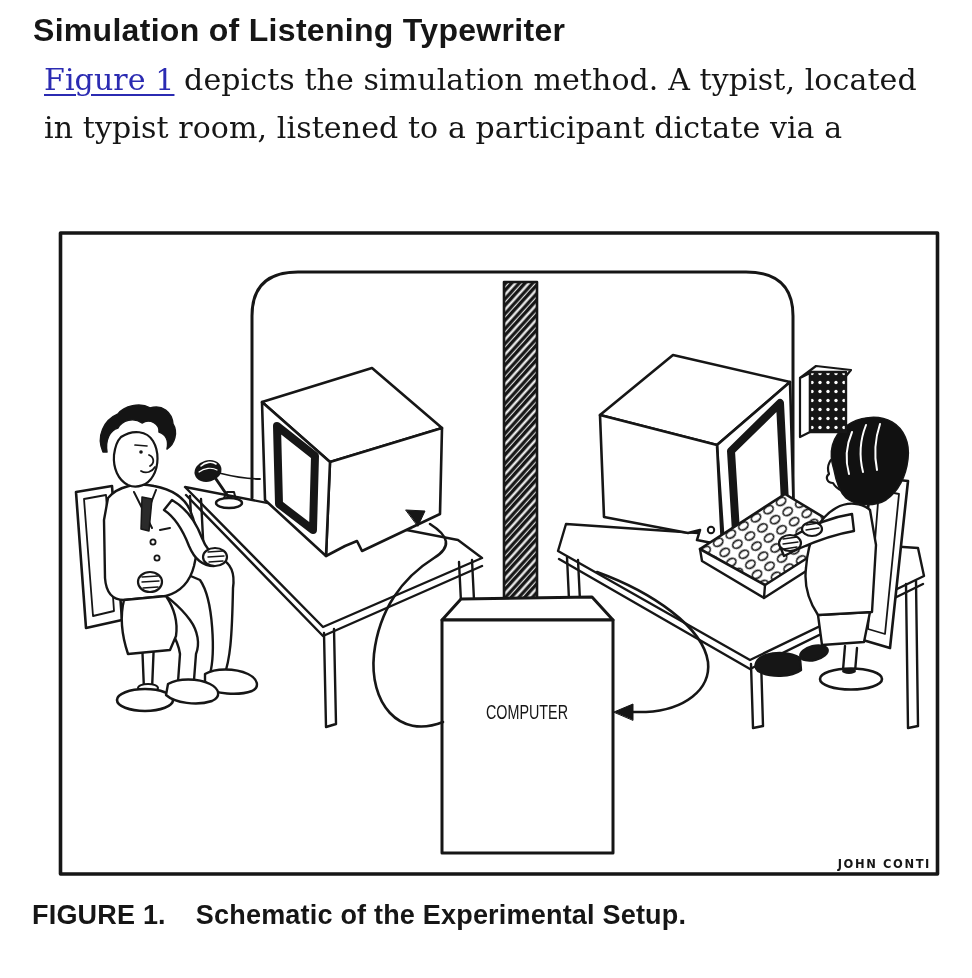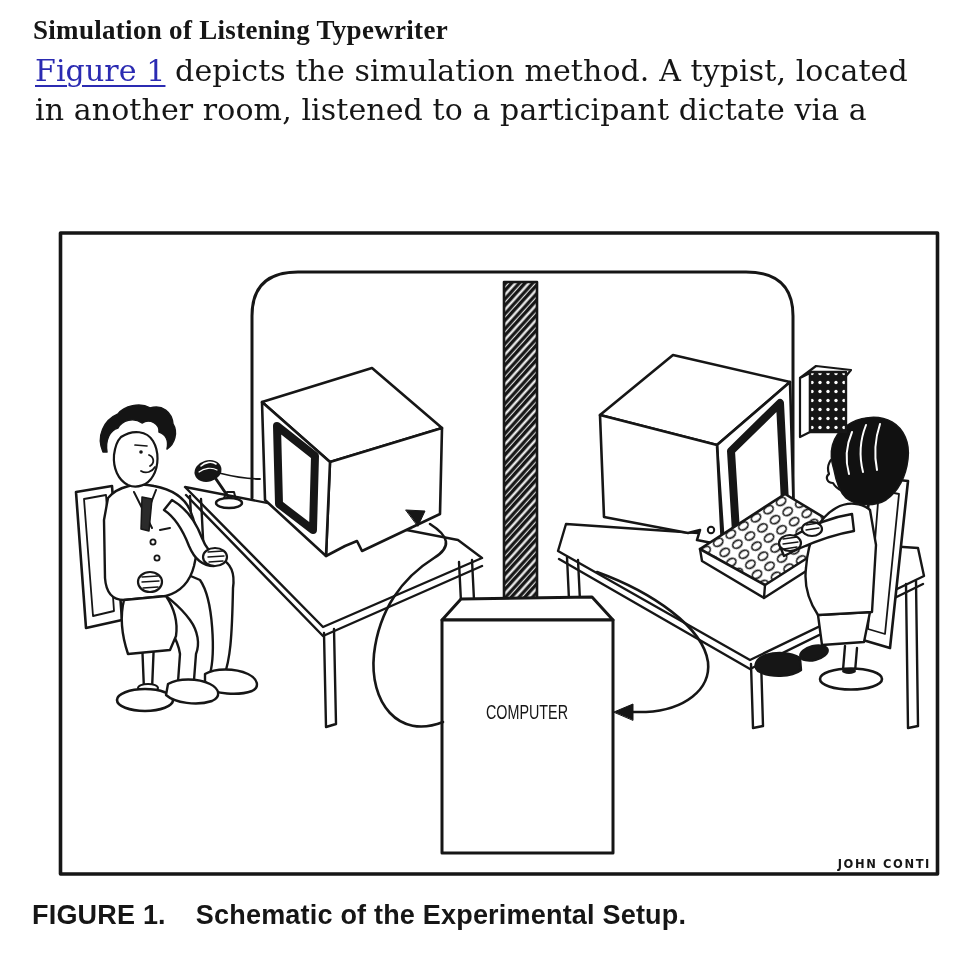--- a/index.html
+++ b/index.html
@@ -3,43 +3,43 @@
 <meta charset="utf-8">
 <style>
   html,body{margin:0;padding:0;}
   body{
     width:972px;height:978px;position:relative;overflow:hidden;
     background:#ffffff;color:#161616;
     font-family:"DejaVu Serif", serif;
   }
   .article{position:absolute;left:33px;top:10px;width:925px;}
   .article h1{
-    margin:0;font-weight:bold;font-size:27px;line-height:40px;letter-spacing:.3px;
-    font-family:Liberation Serif, serif;
+    margin:0;font-weight:bold;font-size:32px;line-height:40px;letter-spacing:.3px;
+    font-family:Liberation Sans, sans-serif;
   }
-  .article p{margin:2px;font-size:30px;line-height:37px;letter-spacing:.1px;}
+  .article p{margin:11px;font-size:30px;line-height:37px;letter-spacing:.1px;}
   .fig-link{
     color:#2b2bb2;text-decoration:underline;
     text-decoration-thickness:2px;text-underline-offset:4px;cursor:pointer;
   }
   .figure-layer{position:absolute;left:0;top:0;width:972px;height:978px;pointer-events:none;}
   .caption{
     position:absolute;left:32px;top:900px;
     font-family:"Liberation Sans", sans-serif;font-weight:bold;font-size:27px;
     letter-spacing:.2px;white-space:nowrap;
   }
   .cap-num{margin-right:30px;}
 </style>
 </head>
 <body>
 
 <div class="article">
   <h1>Simulation of Listening Typewriter</h1>
   <p><a href="#" class="fig-link" style="color: rgb(43, 43, 178); text-decoration-color: rgb(43, 43, 178);">Figure 1</a><span> depicts the simulation method. A typist, located</span></p>
-  <p>in another room, listened to a participant dictate via a</p>
+  <p>in typist room, listened to a participant dictate via a</p>
 </div>
 
 <svg class="figure-layer" viewBox="0 0 972 978" xmlns="http://www.w3.org/2000/svg">
   <defs>
     <pattern id="hatch" width="10" height="10" patternUnits="userSpaceOnUse" patternTransform="rotate(-48)">
       <rect width="10" height="10" fill="#161616"></rect>
       <line x1="0" y1="2.5" x2="10" y2="2.5" stroke="#ffffff" stroke-width="2.2"></line>
       <line x1="0" y1="7.4" x2="10" y2="7.4" stroke="#e8e8e8" stroke-width="1.1"></line>
     </pattern>
     <pattern id="keys" width="15" height="12" patternUnits="userSpaceOnUse" patternTransform="rotate(-33)">

